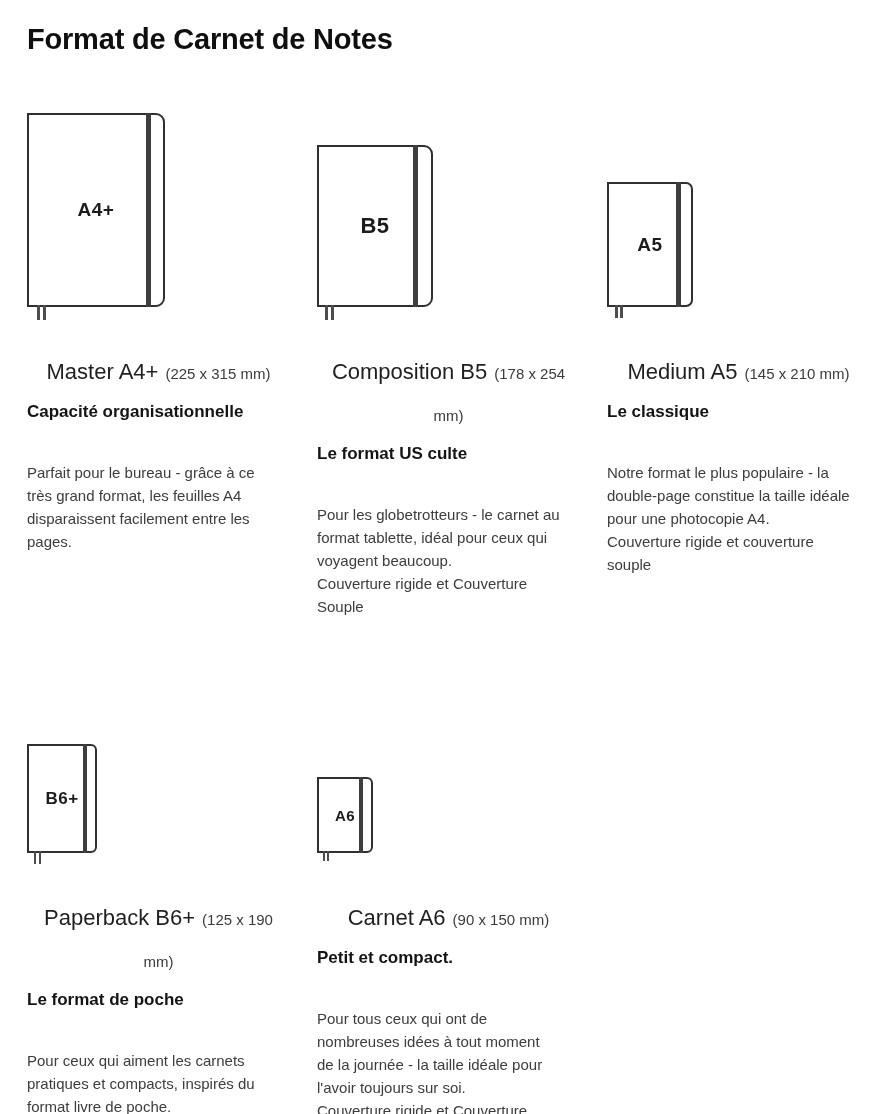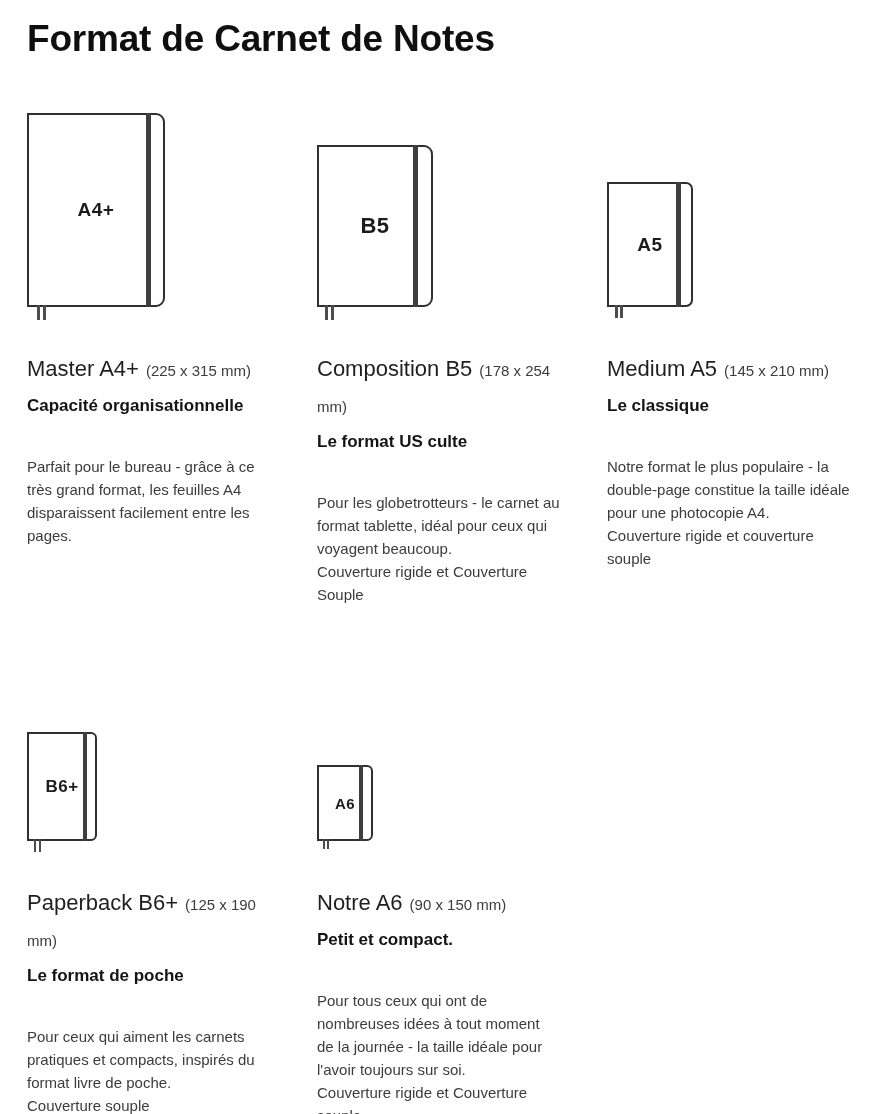--- a/index.html
+++ b/index.html
@@ -5,21 +5,21 @@
   * { box-sizing: border-box; }
   html, body { margin: 0; padding: 0; background: #ffffff; }
   body {
     width: 890px;
     font-family: "Liberation Sans", sans-serif;
     color: #1f1f1f;
     padding: 0 20px 30px 27px;
   }
   h1.page-title {
     margin: 22px 0 46px 0;
-    font-size: 37px;
+    font-size: 29px;
     line-height: 34px;
     font-weight: 700;
     color: #0f0f0f;
     letter-spacing: -0.2px;
   }
   .grid {
     display: grid;
     grid-template-columns: repeat(3, 263px);
     column-gap: 27px;
     row-gap: 110px;
@@ -87,22 +87,23 @@
   .nb-a6 .label { font-size: 15px; }
   .nb-a6 .band { right: 8px; width: 4px; }
   .nb-a6 .r1 { left: 4px; bottom: -10px; width: 2px; height: 10px; }
   .nb-a6 .r2 { left: 8px; bottom: -10px; width: 2px; height: 10px; }
 
   
   .card h3 {
     margin: 0;
     font-size: 22px;
     font-weight: 400;
-    line-height: 34px;
+    line-height: 40px;
     color: #1f1f1f;
+    text-align: center;
   }
   .size {
     font-size: 15px;
     color: #3c3c3c;
     margin-left: 7px;
     white-space: pre-line;
   }
   .subtitle {
     margin-top: 7px;
     font-size: 17px;
@@ -206,21 +207,21 @@
 
   <div class="card">
     <div class="illus row2">
       <div class="nb nb-a6">
         <span class="label">A6</span>
         <div class="band"></div>
         <div class="ribbon r1"></div>
         <div class="ribbon r2"></div>
       </div>
     </div>
-    <h3><span>Notre A6</span><span class="size">(90 x 150 mm)</span></h3>
+    <h3><span>Carnet A6</span><span class="size">(90 x 150 mm)</span></h3>
     <div class="subtitle">Petit et compact.</div>
     <div class="body-text">Pour tous ceux qui ont de
 nombreuses idées à tout moment
 de la journée - la taille idéale pour
 l'avoir toujours sur soi.</div>
     <div class="covers">Couverture rigide et Couverture
 souple</div>
   </div>
 
 </div>

